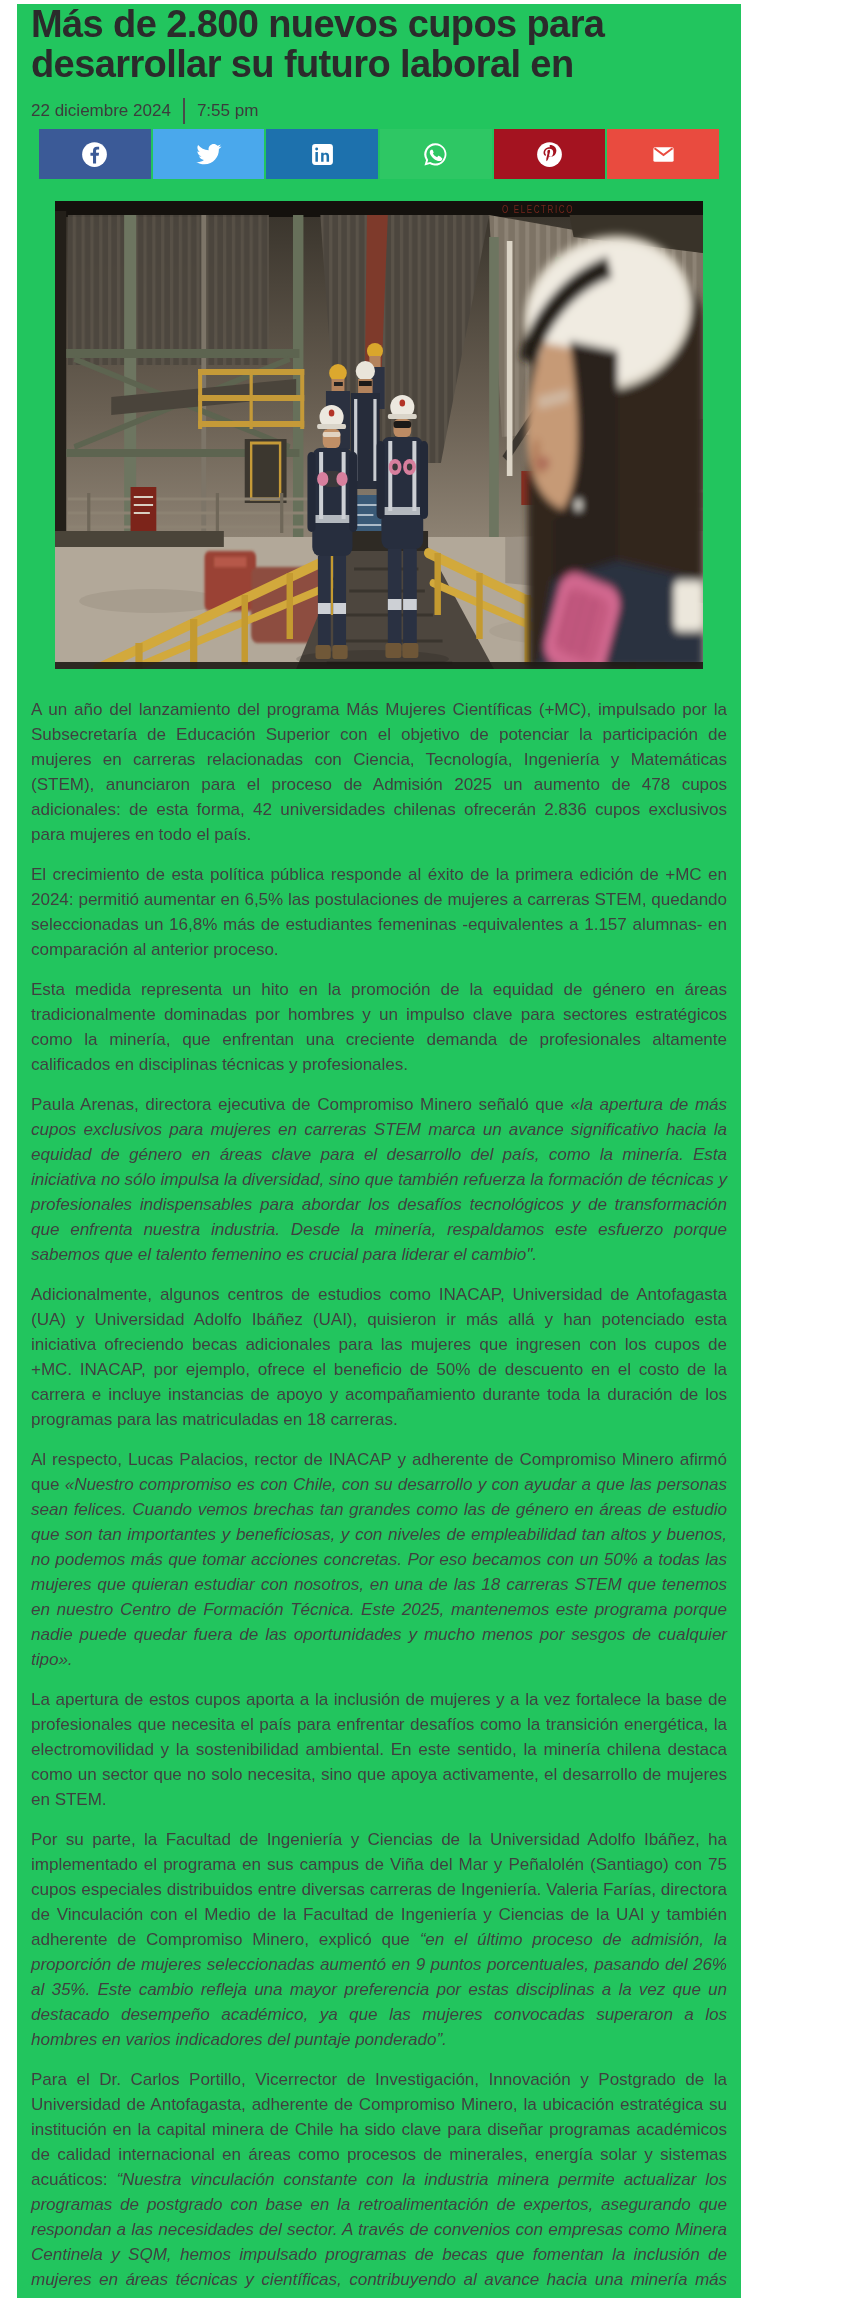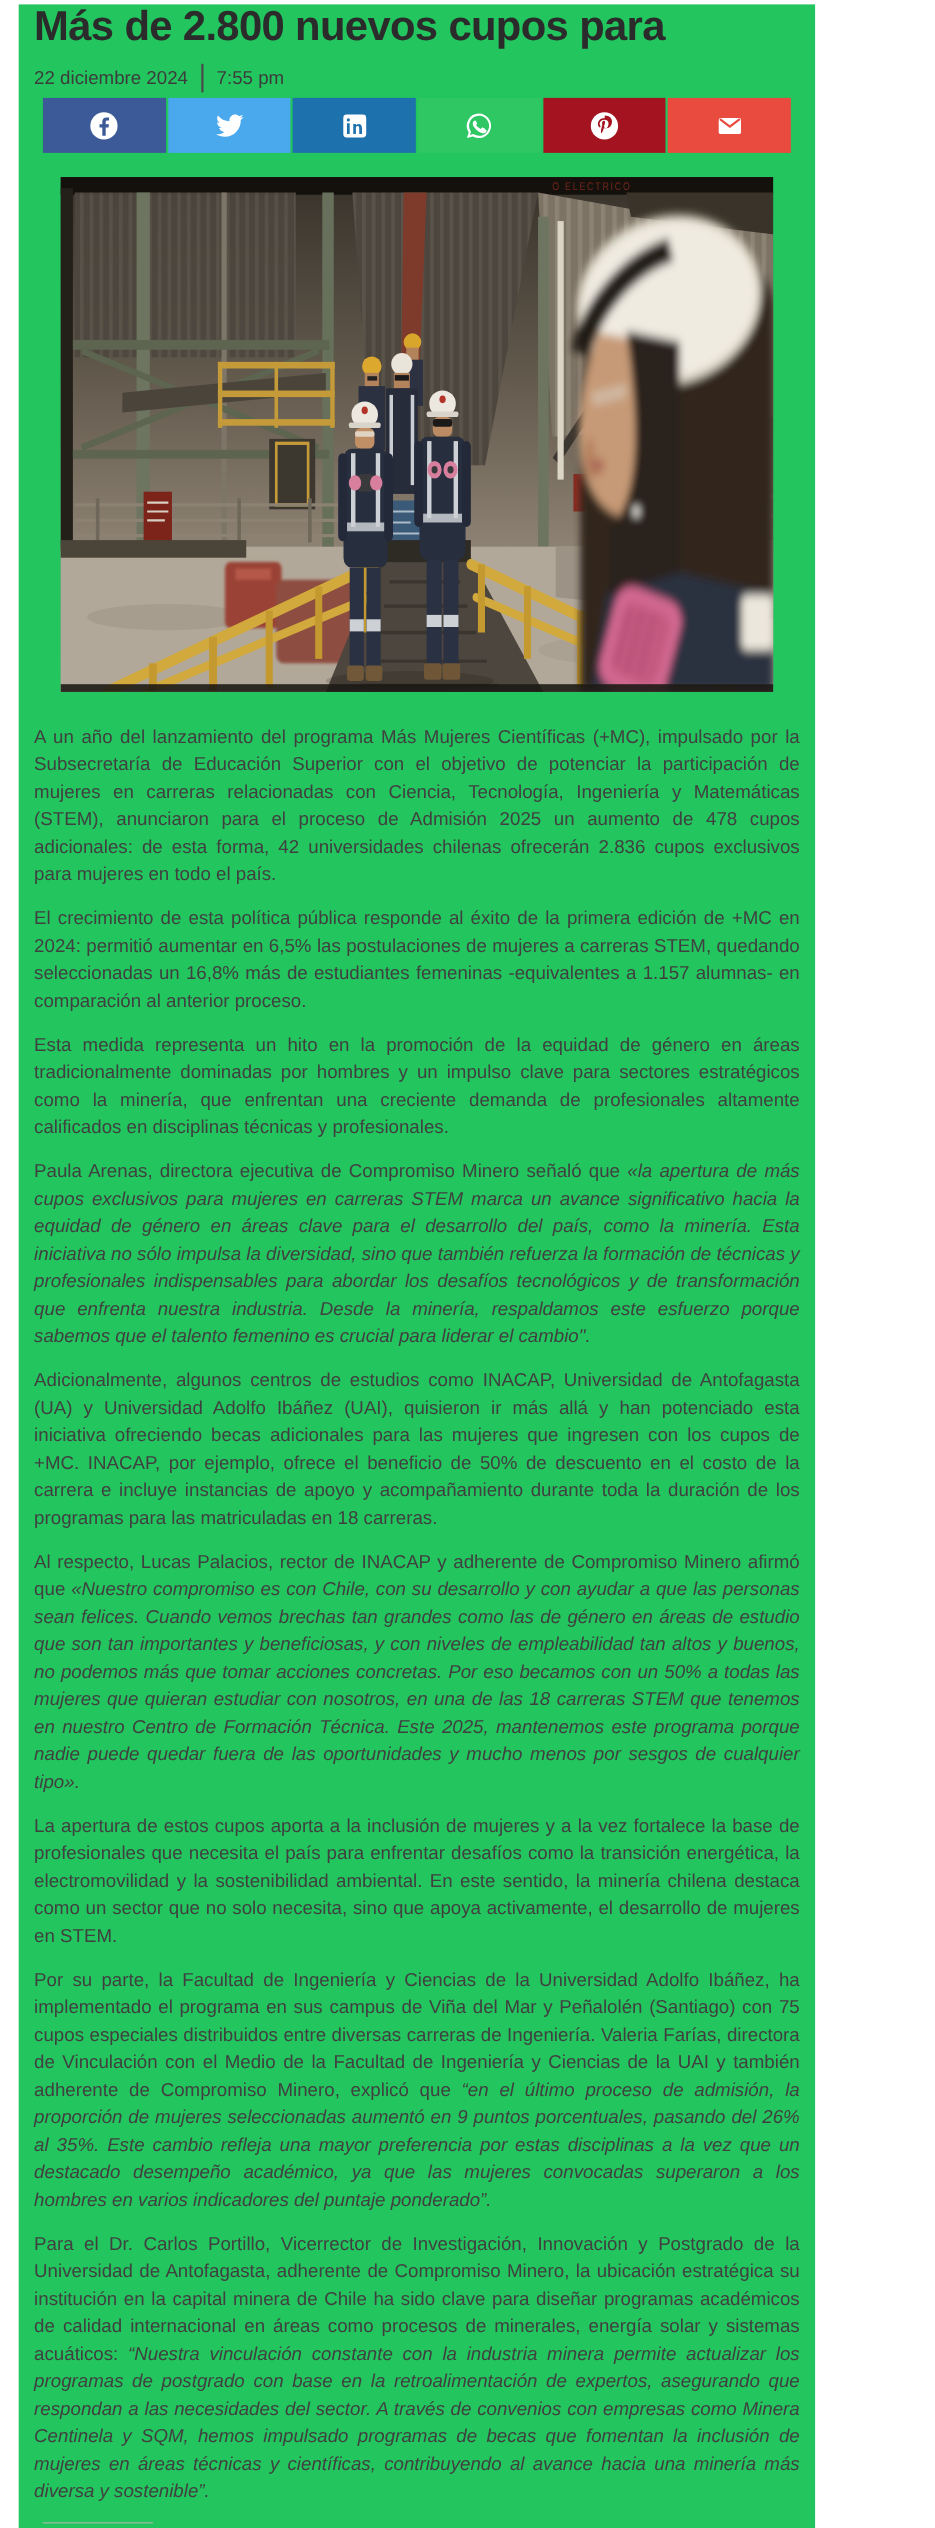--- a/index.html
+++ b/index.html
@@ -17,20 +17,21 @@
   .body .it{font-style:italic;}
   .end-rule{width:100px;border:none;border-top:1px solid #b3b3b3;margin:16px 0 48px 22px;}
 </style>
 </head>
 <body>
 
 <div class="page">
 
   <h1>
       <div>Más de 2.800 nuevos cupos para</div>
+      <div>desarrollar su futuro laboral en</div>
     </h1>
 
   <div class="meta">
     <span>22 diciembre 2024</span>
     <span class="sep"></span>
     <span>7:55 pm</span>
   </div>
 
   <div class="share-row">
       <a class="share-btn" style="background: rgb(59, 90, 151);">

